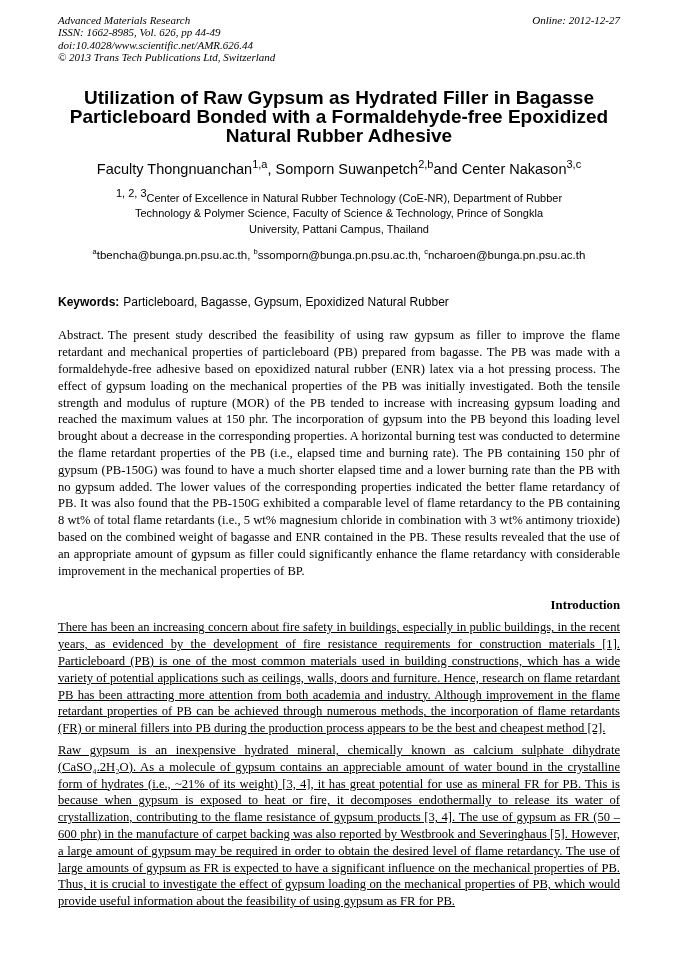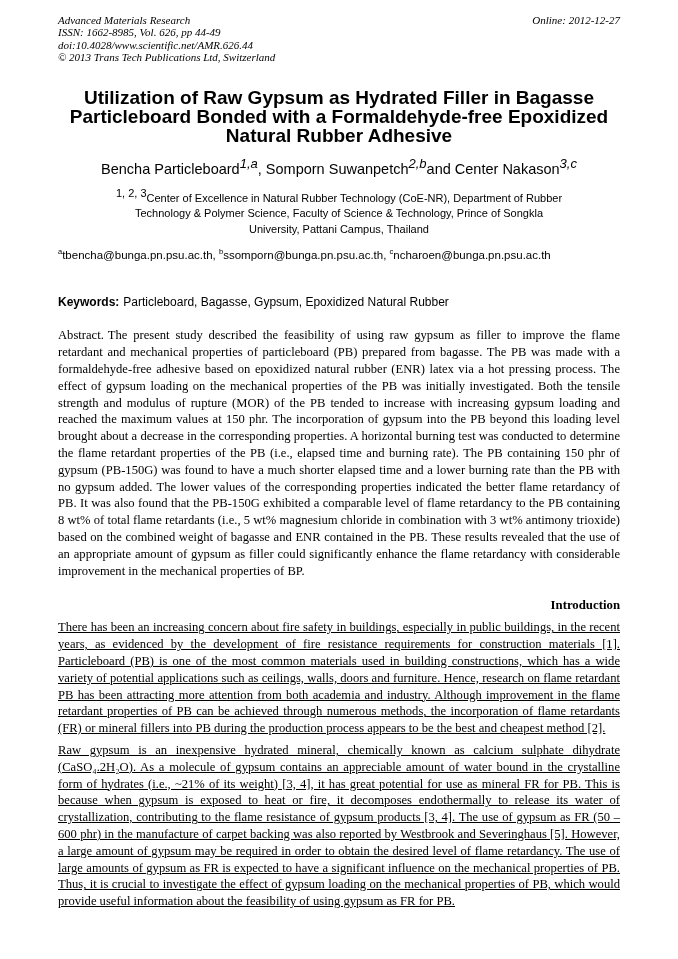--- a/index.html
+++ b/index.html
@@ -36,38 +36,38 @@
     text-align: center;
   }
   
   .authors {
     margin: 15px 0 0 0;
     font-family: "Liberation Sans", sans-serif;
     font-size: 14.5px;
     line-height: 18px;
     text-align: center;
   }
-  .authors sup { font-size: 13px; vertical-align: super; line-height: 0; font-style: italic; }
+  .authors sup { font-size: 11px; vertical-align: super; line-height: 0; }
   
   .affil {
     margin: 13px auto 0 auto;
     max-width: 452px;
     font-family: "Liberation Sans", sans-serif;
     font-size: 11px;
     line-height: 15.6px;
     text-align: center;
   }
   .affil sup { font-size: 11px; vertical-align: super; line-height: 0; margin-right: 0; }
   
   .emails {
     margin: 11px 0 8px 0;
     font-family: "Liberation Sans", sans-serif;
     font-size: 11.5px;
     line-height: 15px;
-    text-align: left;
+    text-align: center;
   }
   .emails sup { font-size: 7.5px; vertical-align: super; line-height: 0; }
   
   .kw {
     margin: 32px 0 0 0;
     font-family: "Liberation Sans", sans-serif;
     font-size: 12px;
     line-height: 15px;
     text-align: left;
   }
@@ -103,21 +103,21 @@
       <div>Advanced Materials Research</div>
       <div>ISSN: 1662-8985, Vol. 626, pp 44-49</div>
       <div>doi:10.4028/www.scientific.net/AMR.626.44</div>
       <div>© 2013 Trans Tech Publications Ltd, Switzerland</div>
     </div>
     <div class="hdr-right">Online: 2012-12-27</div>
   </div>
 
   <h1 class="title">Utilization of Raw Gypsum as Hydrated Filler in Bagasse Particleboard Bonded with a Formaldehyde-free Epoxidized Natural Rubber Adhesive</h1>
 
-  <p class="authors"><span><span>Bencha Particleboard</span><sup>1,a</sup><span class="sep">, </span></span><span><span>Somporn Suwanpetch</span><sup>2,b</sup><span class="sep">and </span></span><span><span>Center Nakason</span><sup>3,c</sup></span></p>
+  <p class="authors"><span><span>Faculty Thongnuanchan</span><sup>1,a</sup><span class="sep">, </span></span><span><span>Somporn Suwanpetch</span><sup>2,b</sup><span class="sep">and </span></span><span><span>Center Nakason</span><sup>3,c</sup></span></p>
 
   <p class="affil"><sup>1, 2, 3</sup><span>Center of Excellence in Natural Rubber Technology (CoE-NR), Department of Rubber Technology &amp; Polymer Science, Faculty of Science &amp; Technology, Prince of Songkla University, Pattani Campus, Thailand</span></p>
 
   <p class="emails"><span><sup>a</sup><span>tbencha@bunga.pn.psu.ac.th</span><span class="sep">, </span></span><span><sup>b</sup><span>ssomporn@bunga.pn.psu.ac.th</span><span class="sep">, </span></span><span><sup>c</sup><span>ncharoen@bunga.pn.psu.ac.th</span></span></p>
 
   <p class="kw"><span class="kw-label">Keywords:</span><span>Particleboard, Bagasse, Gypsum, Epoxidized Natural Rubber</span></p>
 
   <p class="body-text abstract"><span class="abs-label">Abstract.</span><span>The present study described the feasibility of using raw gypsum as filler to improve the flame retardant and mechanical properties of particleboard (PB) prepared from bagasse. The PB was made with a formaldehyde-free adhesive based on epoxidized natural rubber (ENR) latex via a hot pressing process. The effect of gypsum loading on the mechanical properties of the PB was initially investigated. Both the tensile strength and modulus of rupture (MOR) of the PB tended to increase with increasing gypsum loading and reached the maximum values at 150 phr. The incorporation of gypsum into the PB beyond this loading level brought about a decrease in the corresponding properties. A horizontal burning test was conducted to determine the flame retardant properties of the PB (i.e., elapsed time and burning rate). The PB containing 150 phr of gypsum (PB-150G) was found to have a much shorter elapsed time and a lower burning rate than the PB with no gypsum added. The lower values of the corresponding properties indicated the better flame retardancy of PB. It was also found that the PB-150G exhibited a comparable level of flame retardancy to the PB containing 8 wt% of total flame retardants (i.e., 5 wt% magnesium chloride in combination with 3 wt% antimony trioxide) based on the combined weight of bagasse and ENR contained in the PB. These results revealed that the use of an appropriate amount of gypsum as filler could significantly enhance the flame retardancy with considerable improvement in the mechanical properties of BP.</span></p>
 
   <h2 class="section-heading">Introduction</h2>

